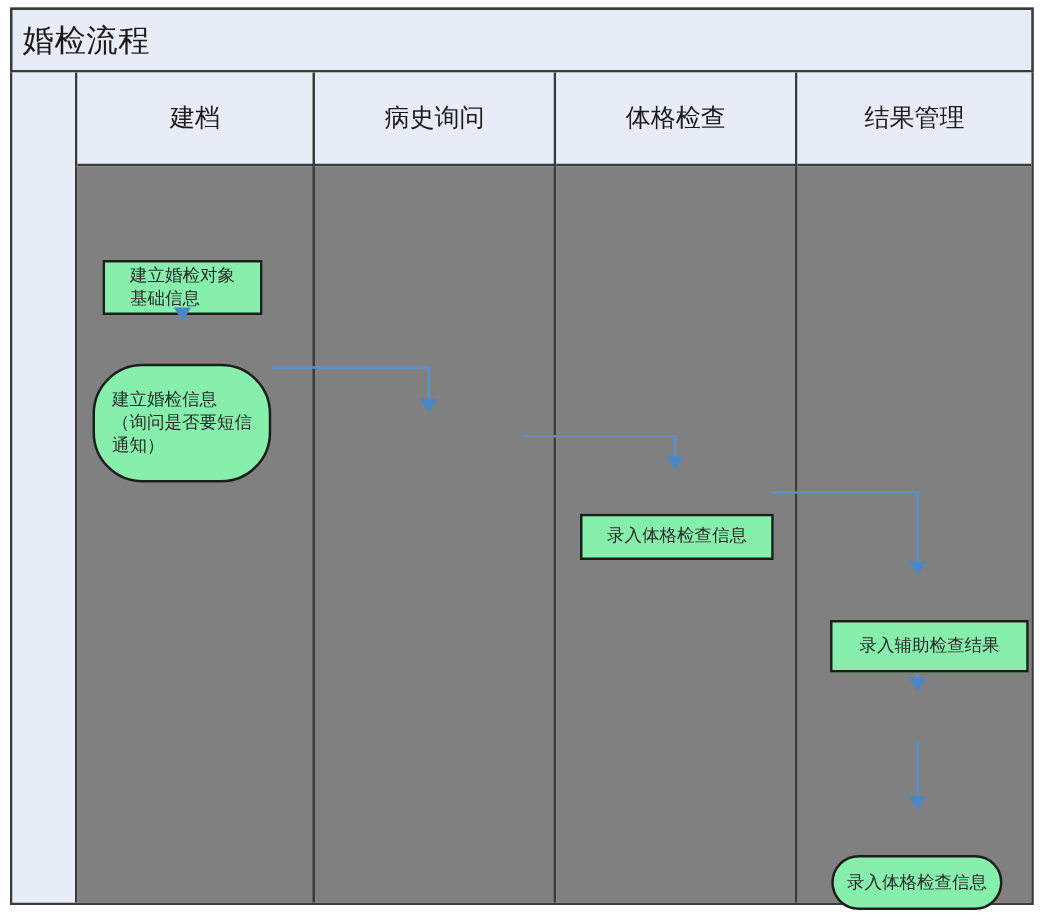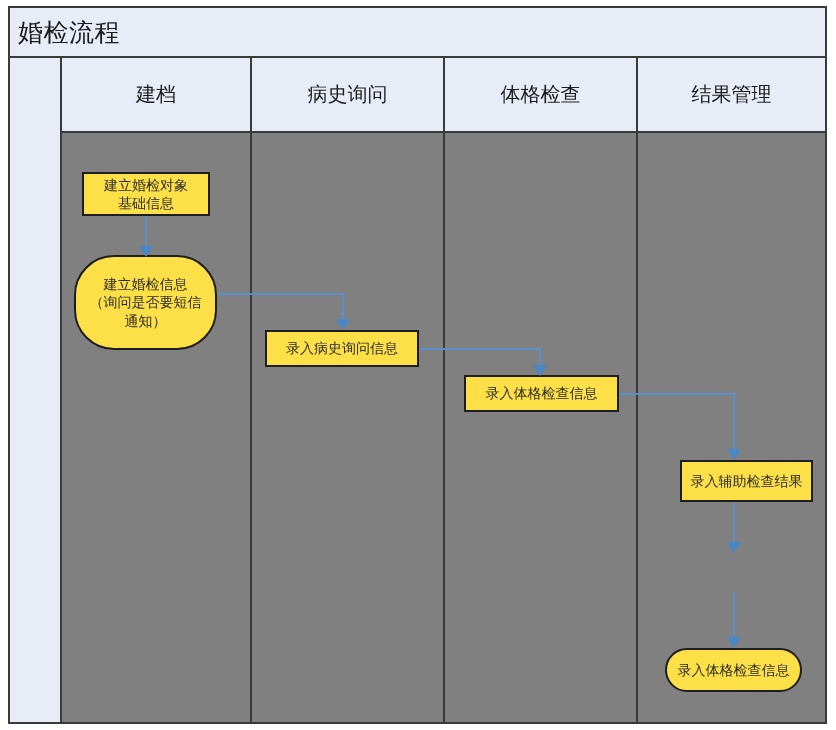--- a/index.html
+++ b/index.html
@@ -85,30 +85,31 @@
   }
   .lane-header.spacer {
     background: #e7ecf6;
     border-bottom: none;
   }
 
   
   .node {
     position: absolute;
     box-sizing: border-box;
-    background: #fde047;
+    background: #86efac;
     border: 2px solid #1d1d1d;
     color: #2b2b2b;
     font-size: 14px;
     display: flex;
     align-items: center;
     justify-content: center;
-    text-align: center;
+    text-align: left;
     line-height: 1.32;
     z-index: 5;
+    margin-top: 36px;
   }
   .node.process { border-radius: 0; }
   .node.terminal { border-radius: 40px; }
 
   
   .conn {
     position: absolute;
     background: #5b8fc9;
     z-index: 4;
   }
@@ -188,29 +189,26 @@
     <span style="white-space:pre-line;">建立婚检对象
 基础信息</span>
   </div>
 
   <div class="node terminal" style="left:74px; top:255px; width:143px; height:95px;">
     <span style="white-space:pre-line;">建立婚检信息
 （询问是否要短信
 通知）</span>
   </div>
 
-  <div class="node process" style="left:265px; top:330px; width:154px; height:37px;">
-    <span style="white-space:pre-line;">录入病史询问信息</span>
-  </div>
 
   <div class="node process" style="left:464px; top:375px; width:155px; height:37px;">
     <span style="white-space:pre-line;">录入体格检查信息</span>
   </div>
 
-  <div class="node process" style="left:680px; top:460px; width:133px; height:42px;">
+  <div class="node process" style="left:664px; top:460px; width:159px; height:42px;">
     <span style="white-space:pre-line;">录入辅助检查结果</span>
   </div>
 
 
   <div class="node terminal" style="left:665px; top:648px; width:137px; height:44px;">
     <span style="white-space:pre-line;">录入体格检查信息</span>
   </div>
 
 </div>
 

